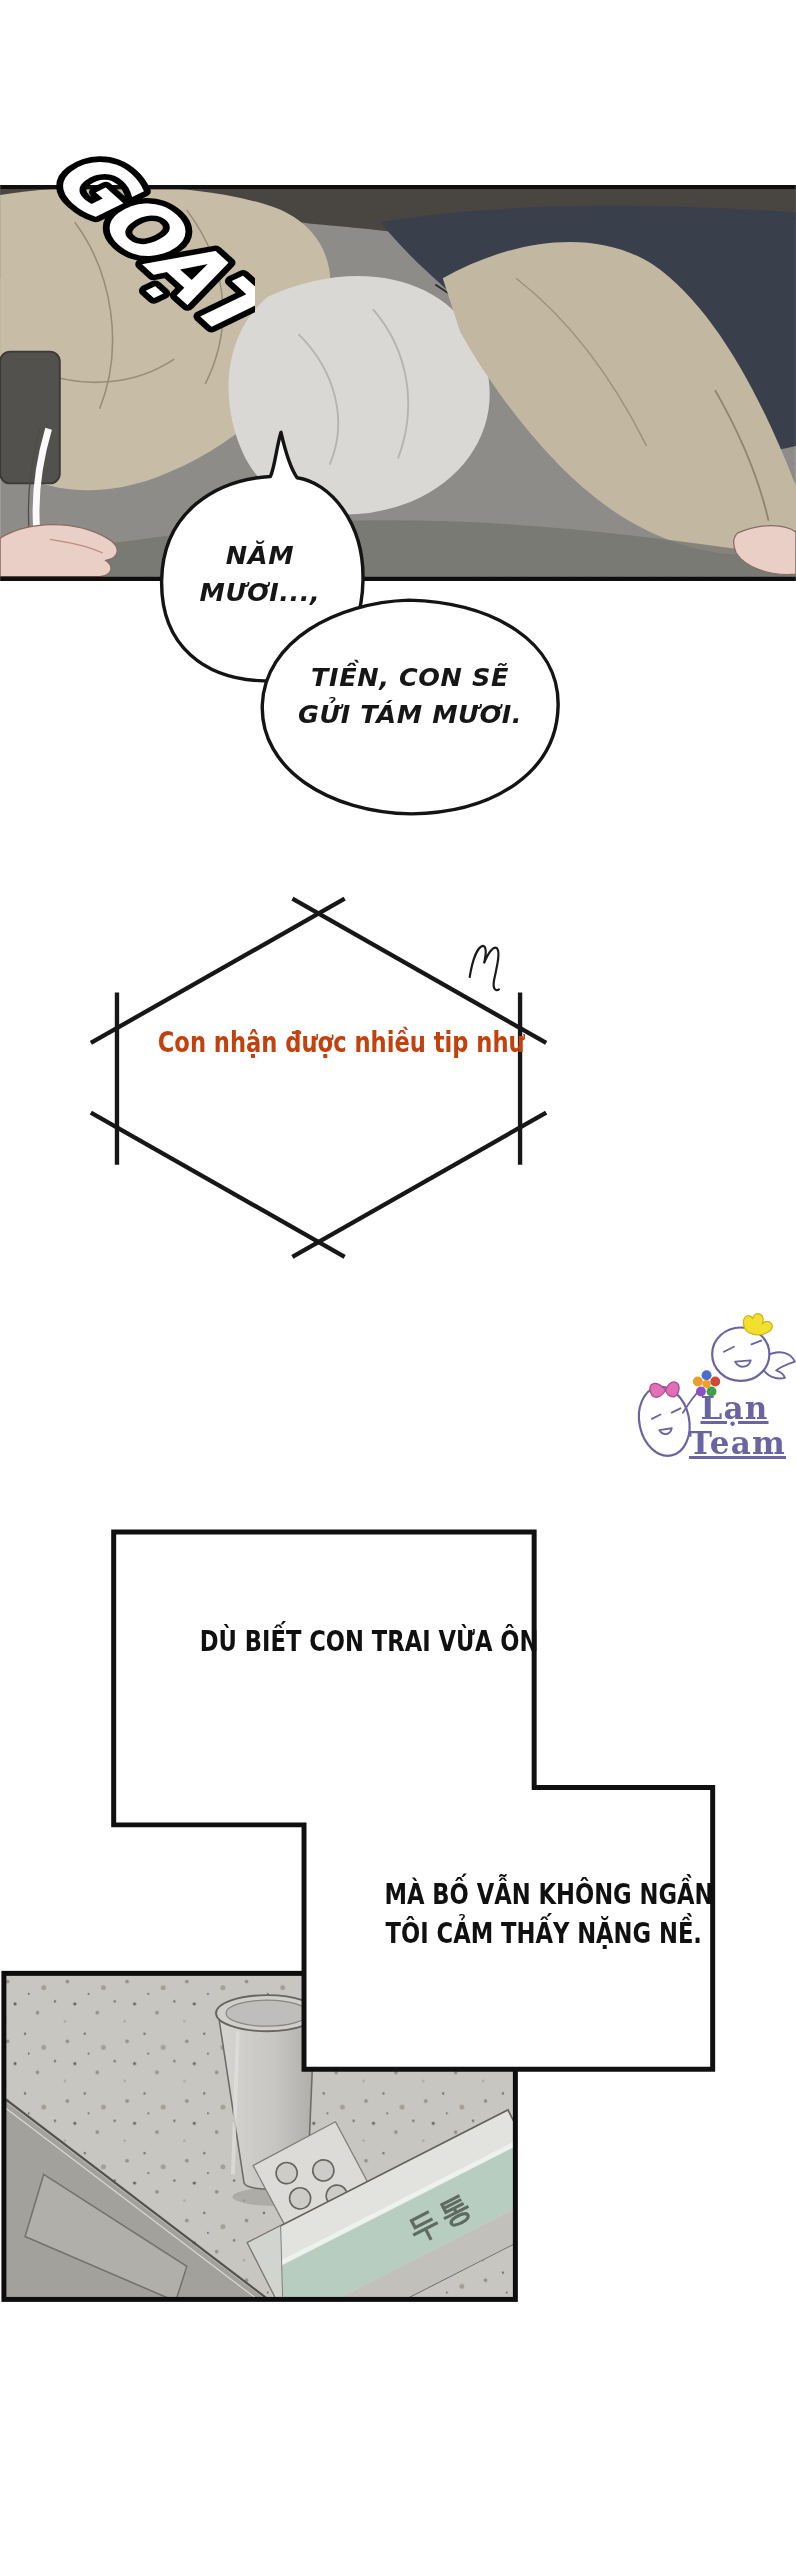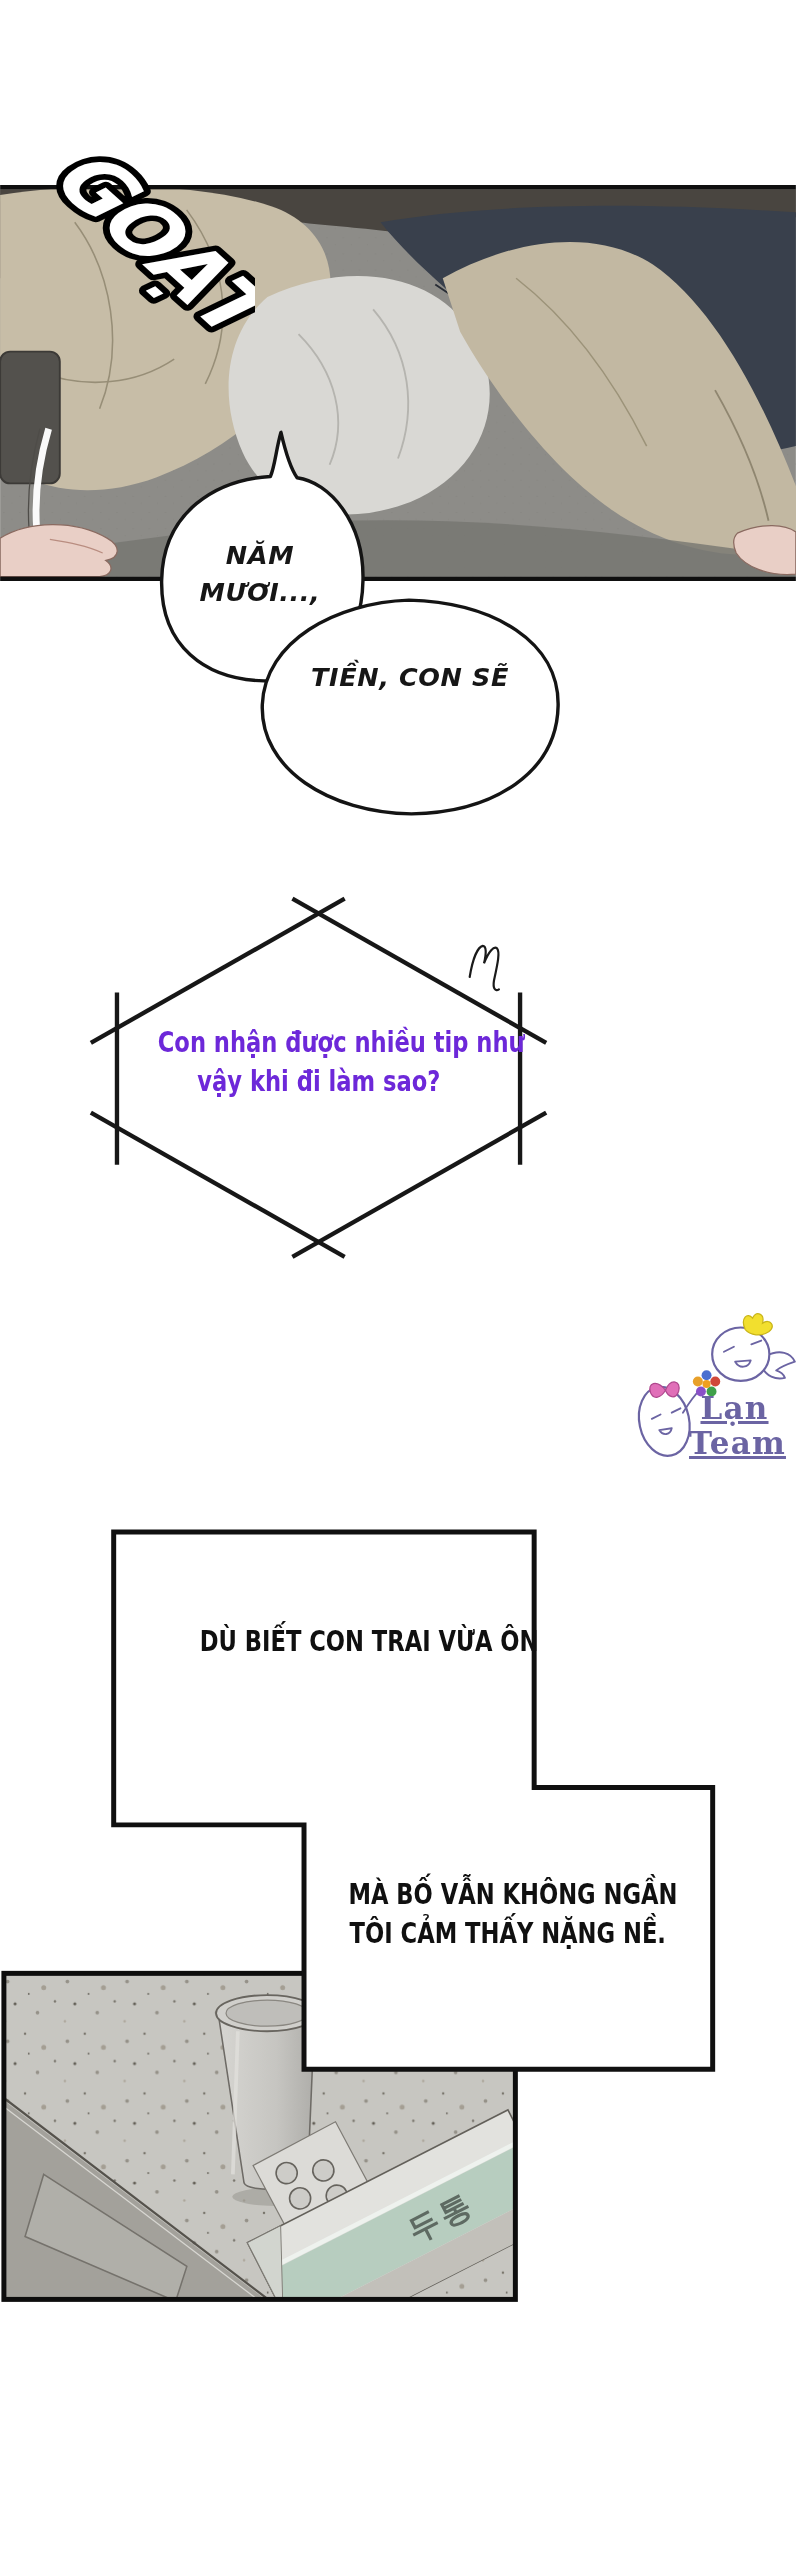--- a/index.html
+++ b/index.html
@@ -3,21 +3,21 @@
 <meta charset="utf-8">
 <style>
   html,body{margin:0;padding:0;background:#ffffff;}
   .page{position:relative;width:796px;height:2576px;background:#fff;overflow:hidden;
         font-family:"DejaVu Sans",sans-serif;}
   .abs{position:absolute;}
   svg{display:block;}
   
   .bubble-text{position:absolute;text-align:center;font-weight:bold;color:#161616;
                font-size:25.5px;line-height:37px;letter-spacing:0.6px;font-style:italic;}
-  .hex-text{position:absolute;text-align:center;font-weight:bold;color:#6d28d9;
+  .hex-text{position:absolute;text-align:center;font-weight:bold;color:#c2410c;
             font-size:29px;line-height:39px;}
   .caption-text{position:absolute;text-align:center;font-weight:bold;color:#101010;
                 font-size:29px;line-height:39px;}
   .cond{display:inline-block;transform:scaleX(0.78);transform-origin:50% 50%;white-space:nowrap;}
   .wm-text{position:absolute;font-family:"DejaVu Serif",serif;font-weight:bold;
            color:var(--wm-purple);letter-spacing:1.2px;text-decoration:underline;}
   
   .fill-bow-pink{fill:var(--bow-pink);}
   .fill-bow-yellow{fill:var(--bow-yellow);}
   .fill-flower-center{fill:var(--flower-center);}
@@ -87,36 +87,36 @@
 
   <svg class="abs" style="left:143px;top:417px;" width="435" height="411" viewBox="0 0 700 660">
 
     <path d="M205,95 C120,100 32,150 30,262 C28,368 100,422 195,424 C290,426 352,366 354,262 C356,168 300,104 248,97 C236,80 228,50 222,24 C214,52 212,80 205,95 Z" fill="#ffffff" stroke="#141414" stroke-width="5.5" stroke-linejoin="round"></path>
 
     <path d="M428,294 C310,298 196,360 192,462 C188,566 300,636 432,638 C566,636 666,570 668,464 C670,362 566,298 428,294 Z" fill="#ffffff" stroke="#141414" stroke-width="5.5" stroke-linejoin="round"></path>
   </svg>
   <div class="bubble-text" style="left:173px;top:537px;width:174px;">NĂM MƯƠI...,</div>
   <div class="bubble-text" style="left:267px;top:659px;width:286px;">
     <div>TIỀN, CON SẼ</div>
+    <div>GỬI TÁM MƯƠI.</div>
   </div>
 
   <svg class="abs" style="left:62px;top:865px;" width="523" height="423" viewBox="0 0 840 680">
     <g stroke="#171717" stroke-width="7" fill="none">
       <path d="M46,286 L454,54"></path>
       <path d="M370,54 L778,286"></path>
       <path d="M88,205 L88,482"></path>
       <path d="M736,205 L736,482"></path>
       <path d="M46,398 L454,630"></path>
       <path d="M778,398 L370,630"></path>
     </g>
     <path d="M655,180 C660,150 668,132 676,130 C682,130 682,142 678,158 C686,138 694,130 699,134 C704,140 700,158 694,186 C692,198 696,204 702,200" fill="none" stroke="#1a1a1a" stroke-width="3.5" stroke-linecap="round"></path>
   </svg>
   <div class="hex-text" style="left:106px;top:1023px;width:426px;">
     <div><span class="cond">Con nhận được nhiều tip như</span></div>
-    <div><span class="cond">vậy khi đi làm sao?</span></div>
   </div>
 
   <div class="abs" style="left:613px;top:1297px;width:184px;height:171px;">
     <svg width="184" height="171" viewBox="0 0 295 275">
 
       <g>
         <path d="M245,95 C268,83 286,90 292,104 C280,108 270,112 262,118 C268,120 274,124 276,130 C260,134 246,126 240,114 Z" fill="#ffffff" class="stroke-wm" stroke-width="3" stroke-linejoin="round"></path>
         <ellipse cx="205" cy="92" rx="46" ry="43" fill="#ffffff" class="stroke-wm" stroke-width="3.5"></ellipse>
         <path d="M178,88 L194,80 M222,76 L238,70" fill="none" class="stroke-wm" stroke-width="3" stroke-linecap="round"></path>
         <path d="M196,104 C203,116 217,114 221,102 Z" fill="#ffffff" class="stroke-wm" stroke-width="3" stroke-linejoin="round"></path>
@@ -207,19 +207,19 @@
 
     <rect x="6" y="7" width="822" height="524" fill="none" stroke="#0d0d0d" stroke-width="8"></rect>
   </svg>
 
   <svg class="abs" style="left:100px;top:1518px;" width="622" height="564" viewBox="0 0 1000 906">
     <path d="M22,22 L698,22 L698,433 L985,433 L985,886 L328,886 L328,493 L22,493 Z" fill="#ffffff" stroke="#101010" stroke-width="8" stroke-linejoin="miter"></path>
   </svg>
   <div class="caption-text" style="left:118px;top:1622px;width:411px;margin-left:34px;">
     <div><span class="cond">DÙ BIẾT CON TRAI VỪA ÔN</span></div>
   </div>
-  <div class="caption-text" style="left:302px;top:1875px;width:411px;">
+  <div class="caption-text" style="left:302px;top:1875px;width:411px;padding-left:36px;">
     <div><span class="cond">MÀ BỐ VẪN KHÔNG NGẦN</span></div>
     <div><span class="cond">TÔI CẢM THẤY NẶNG NỀ.</span></div>
   </div>
 
 </div>
 
 
 </body></html>

